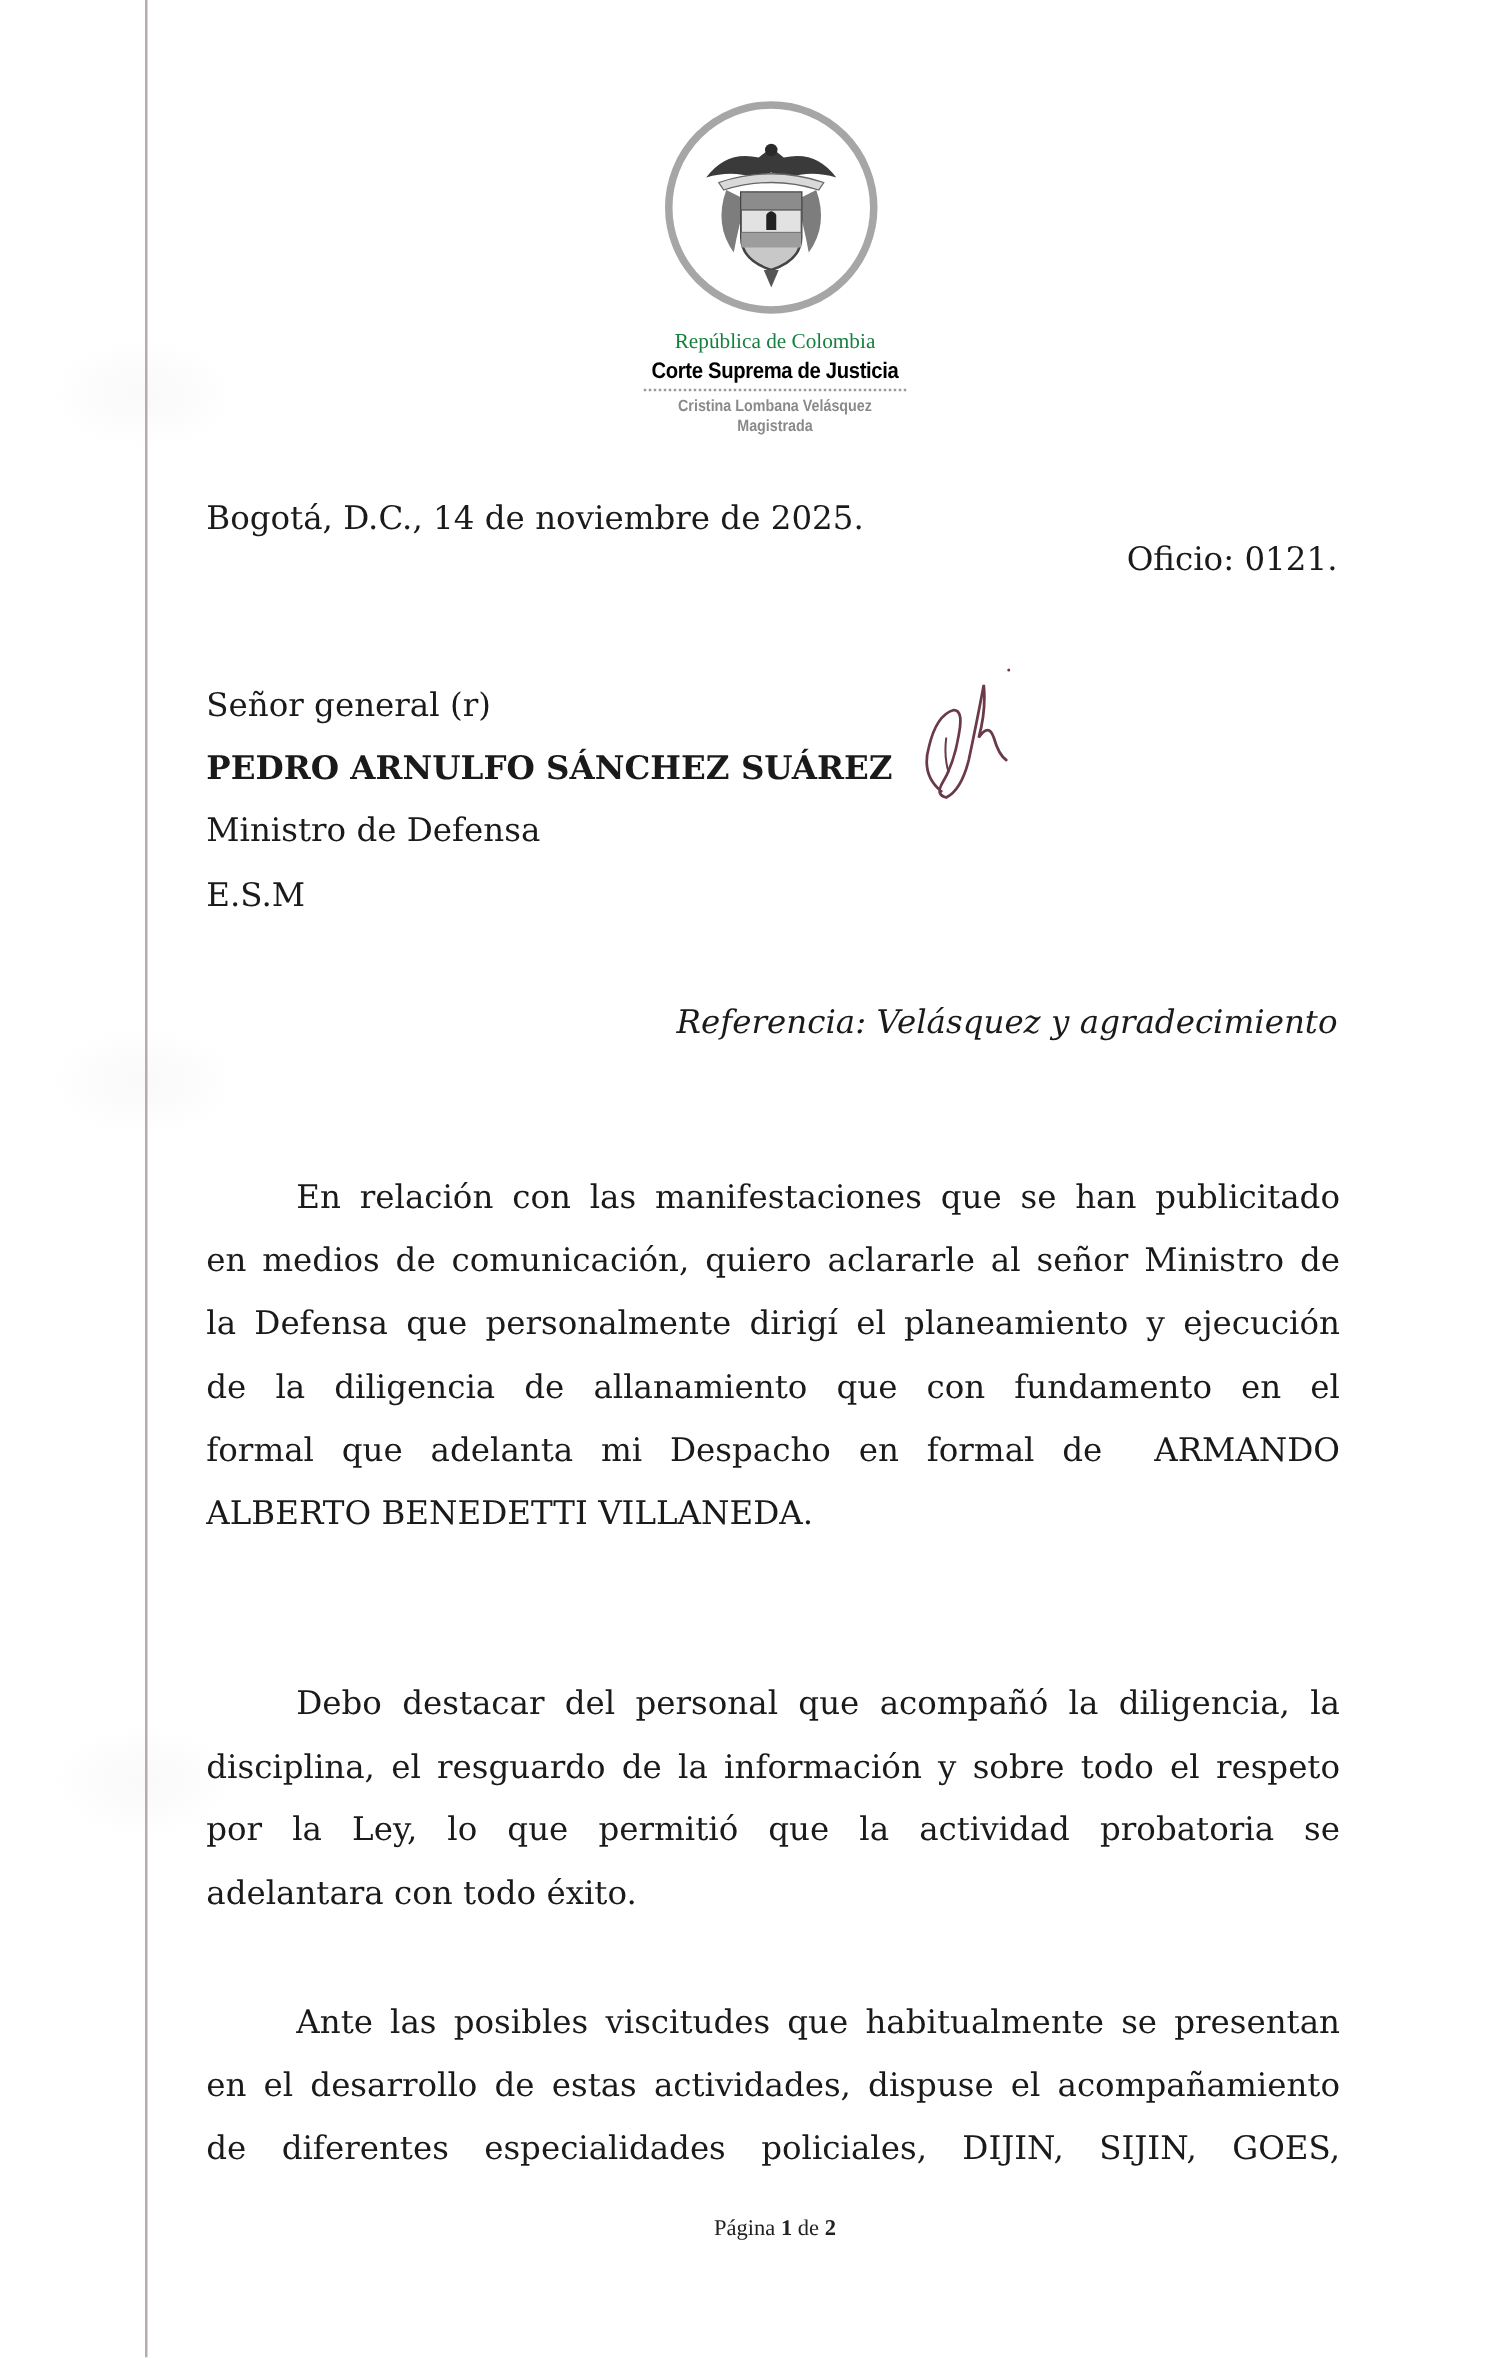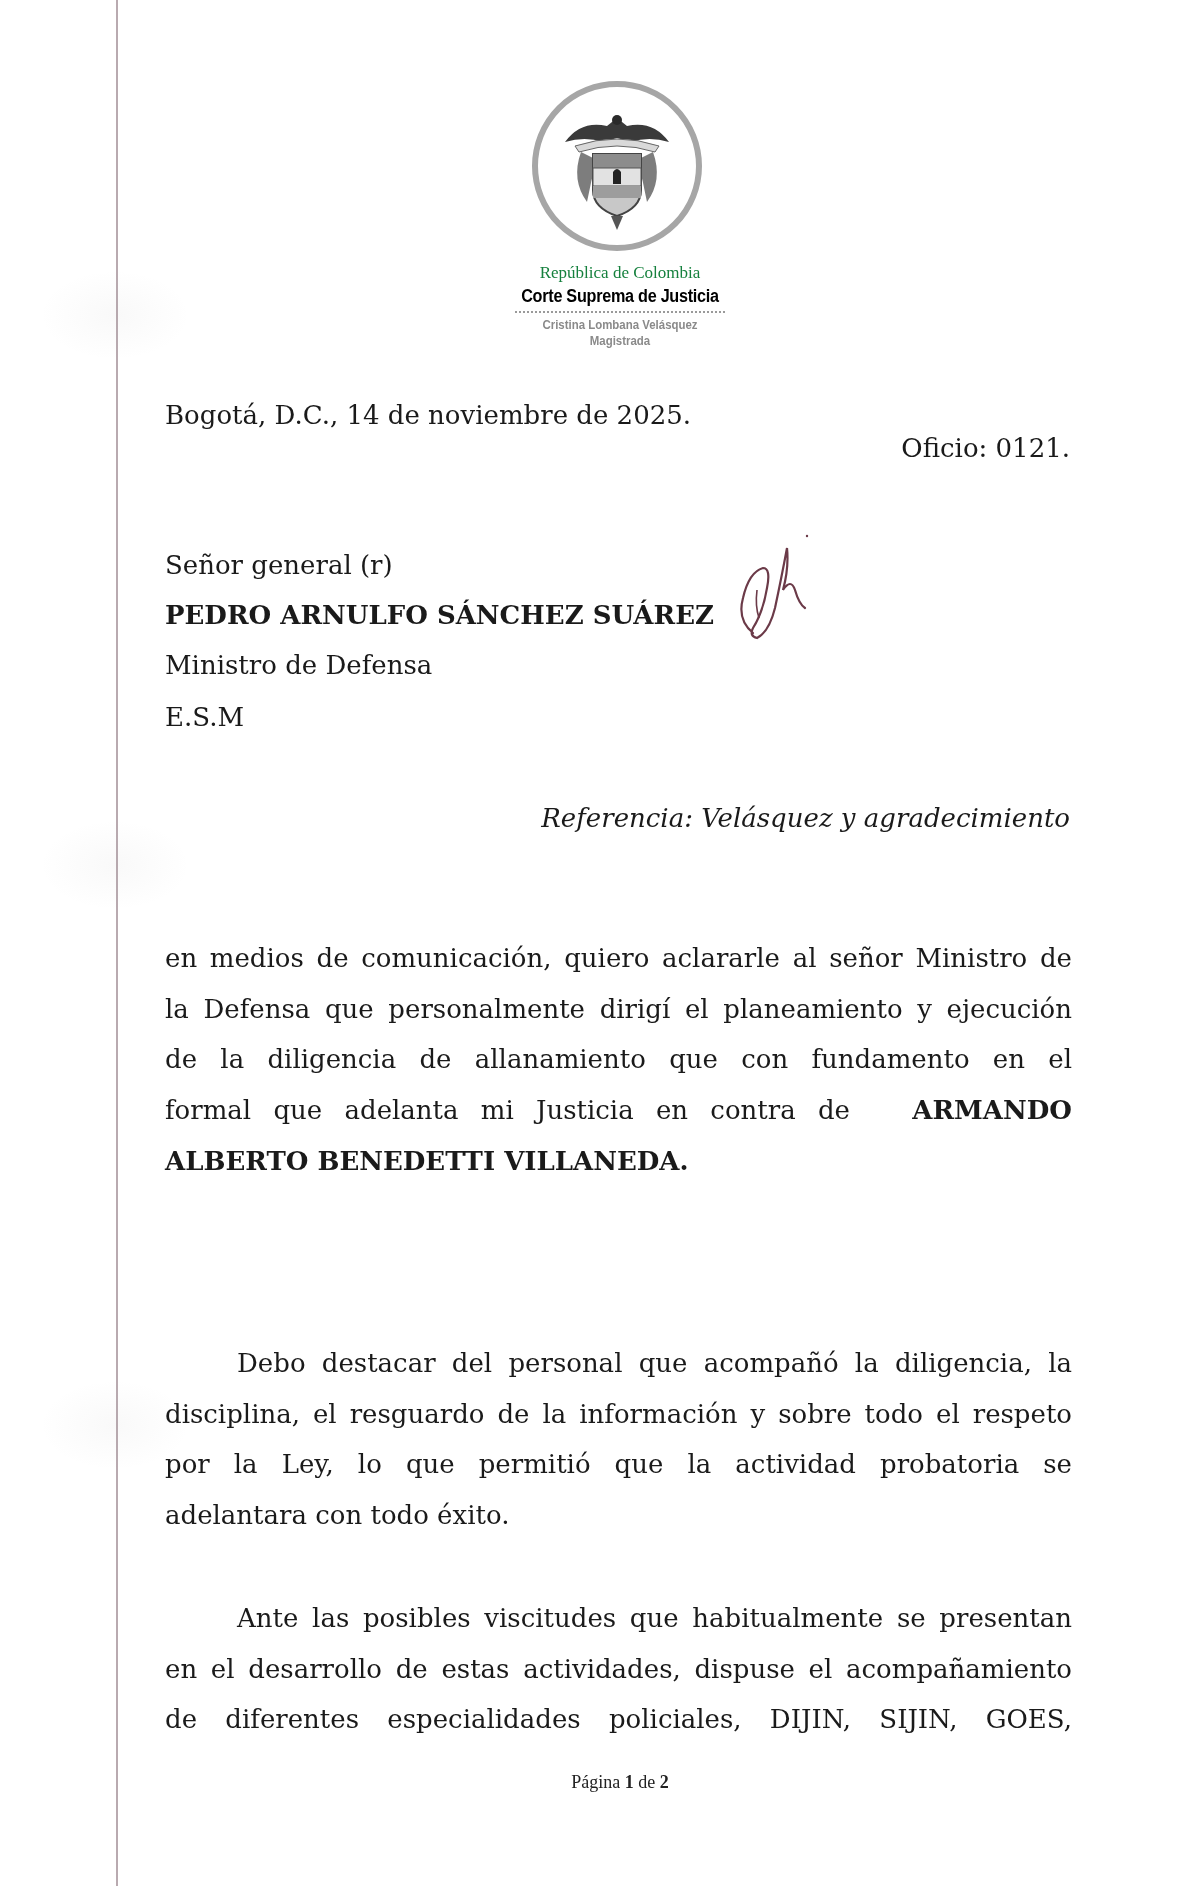--- a/index.html
+++ b/index.html
@@ -23,21 +23,21 @@
   .txt { position: absolute; font-size: 26px; line-height: 30px; white-space: nowrap; }
   .left { left: 165px; }
   .bold { font-weight: bold; }
   .italic { font-style: italic; }
   .right-aligned { right: 130px; text-align: left; }
 
   .body-block { position: absolute; left: 165px; width: 907px; font-size: 26px; }
   .line { height: 50.7px; line-height: 50.7px; white-space: nowrap; text-align: justify; text-align-last: justify; }
   .line.last { text-align-last: left; }
   .indent { padding-left: 72px; }
-  .strong { font-weight: bold; }
+  .strong { font-weight: normal; }
 
   .signature { position: absolute; left: 735px; top: 528px; width: 80px; height: 115px; }
 
   .footer { position: absolute; left: 0; top: 1772px; width: 1240px; text-align: center;
             font-family: "Liberation Serif", serif; font-size: 18px; color: #222; }
   .footer b { font-weight: bold; }
 </style>
 </head>
 <body>
 
@@ -83,25 +83,26 @@
 
 <svg class="signature" viewBox="0 0 80 115">
   <path d="M18 105 Q2 92 8 70 Q14 44 28 40 Q36 40 32 60 Q28 84 18 100 Q14 108 22 110 Q34 104 40 80 Q46 52 52 20 Q54 40 48 62 Q56 50 60 62 Q64 76 70 80" fill="none" stroke="#6b3a48" stroke-width="2.2" stroke-linecap="round"></path>
   <path d="M22 62 Q20 78 24 90" fill="none" stroke="#6b3a48" stroke-width="1.6"></path>
   <circle cx="72" cy="8" r="1.2" fill="#6b3a48"></circle>
 </svg>
 
 <div class="txt italic right-aligned" style="top:803px">Referencia: Velásquez y agradecimiento</div>
 
 <div class="body-block" style="top:933px">
+  <div class="line indent">En relación con las manifestaciones que se han publicitado</div>
   <div class="line">en medios de comunicación, quiero aclararle al señor Ministro de</div>
   <div class="line">la Defensa que personalmente dirigí el planeamiento y ejecución</div>
   <div class="line">de la diligencia de allanamiento que con fundamento en el</div>
   <div class="line" style="display:flex; justify-content:space-between;">
-    <span style="word-spacing:14px;">formal que adelanta mi Justicia en contra de</span>
+    <span style="word-spacing:14px;">formal que adelanta mi Despacho en formal de</span>
     <span class="strong">ARMANDO</span>
   </div>
   <div class="line last strong">ALBERTO BENEDETTI VILLANEDA.</div>
 </div>
 
 <div class="body-block" style="top:1338px">
   <div class="line indent">Debo destacar del personal que acompañó la diligencia, la</div>
   <div class="line">disciplina, el resguardo de la información y sobre todo el respeto</div>
   <div class="line">por la Ley, lo que permitió que la actividad probatoria se</div>
   <div class="line last">adelantara con todo éxito.</div>

